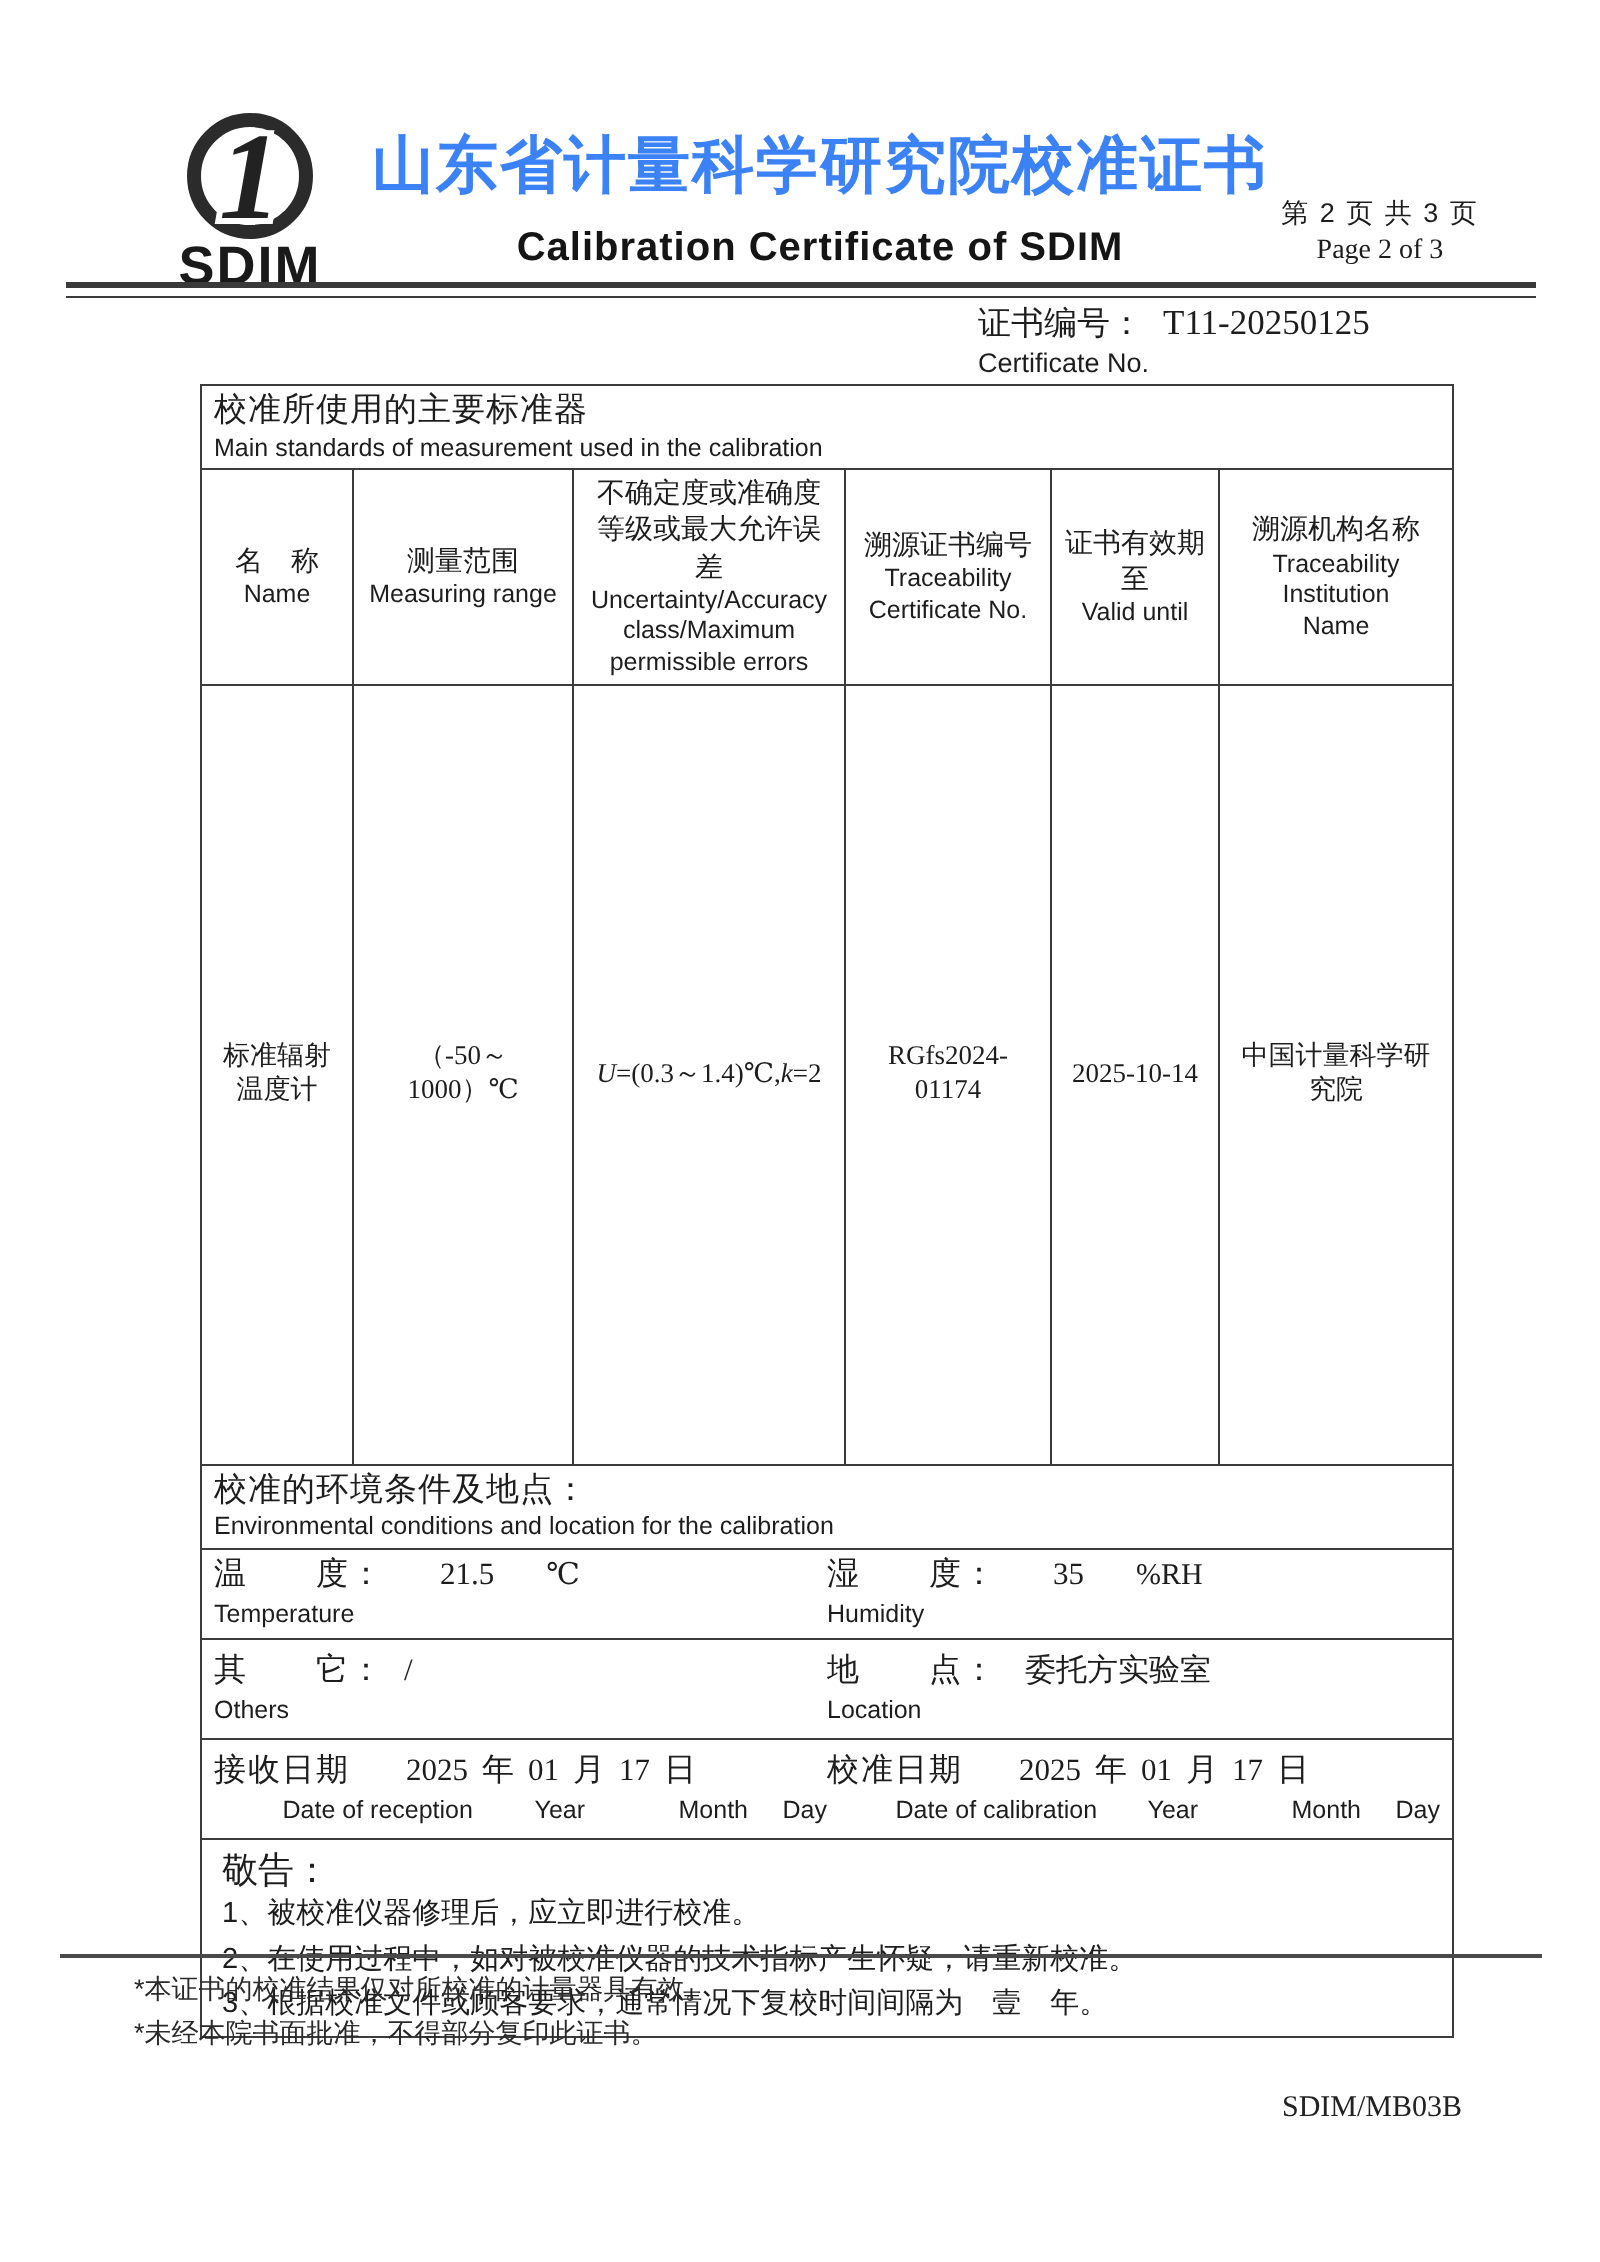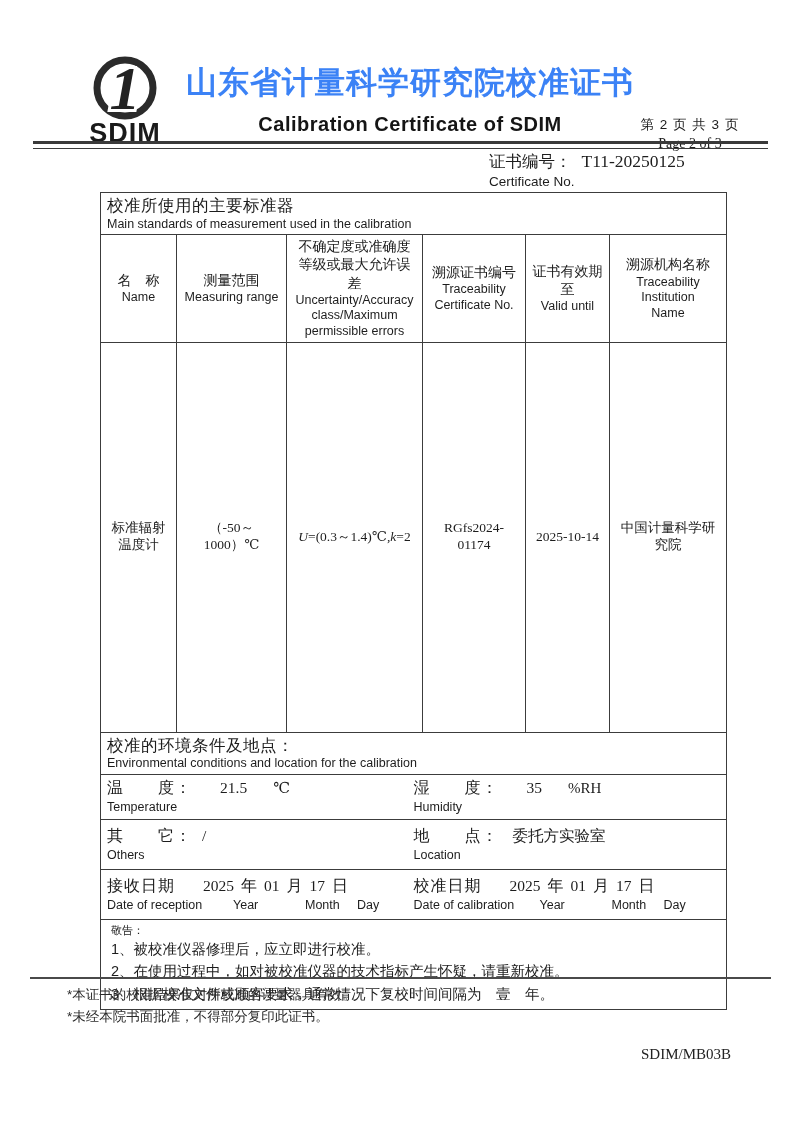--- a/index.html
+++ b/index.html
@@ -16,21 +16,21 @@
 
   
   .logo { position: absolute; left: 70px; top: 52px; width: 112px; height: 95px; }
   .title-block { position: absolute; left: 185px; top: 62px; width: 450px; text-align: center; }
   .title-zh {
     font-family: "Liberation Serif", "DejaVu Serif", serif;
     font-weight: bold; font-size: 31px; letter-spacing: 1px; color: #3b82f6;
     white-space: nowrap;
   }
   .title-en { font-size: 20px; font-weight: 800; letter-spacing: .5px; margin-top: 9px; color: #151515; }
-  .page-info { position: absolute; left: 636px; top: 116px; width: 108px; text-align: center; }
+  .page-info { position: absolute; left: 636px; top: 98px; width: 108px; text-align: center; }
   .page-zh { font-size: 13.5px; letter-spacing: 1px; }
   .page-en { font-family: "Liberation Serif", "DejaVu Serif", serif; font-size: 14px; margin-top: 2px; }
 
   .double-rule { position: absolute; left: 33px; top: 141px; width: 735px; height: 8px;
     border-top: 3.5px solid #3a3a3a; border-bottom: 1.8px solid #3a3a3a; }
 
   .cert-block { position: absolute; left: 489px; top: 151px; }
   .cert-line1 { font-size: 16.5px; }
   .cert-line1 .num { font-family: "Liberation Serif", "DejaVu Serif", serif; font-size: 17.5px; margin-left: 10px; }
   .cert-line2 { font-size: 13.5px; margin-top: 1px; }
@@ -64,27 +64,27 @@
   .env-label { letter-spacing: 1px; }
   .env-val { font-family: "Liberation Serif", "DejaVu Serif", serif; font-size: 15.5px; margin-left: 28px; }
   .env-unit { font-family: "Liberation Serif", "DejaVu Serif", serif; font-size: 15px; margin-left: 26px; }
   .env-en { font-size: 12.5px; margin-top: 2px; }
 
   
   .dg-top { display: flex; align-items: baseline; font-size: 16px; }
   .dg-label { width: 96px; letter-spacing: 1px; }
   .dg-top .num { font-family: "Liberation Serif", "DejaVu Serif", serif; font-size: 15.5px; }
   .dg-top .u { margin: 0 7px; }
-  .dg-bottom { display: flex; font-size: 12.5px; margin-top: 2px; }
+  .dg-bottom { display: flex; font-size: 12.5px; margin-top: 2px; justify-content: flex-end; }
   .dg-b-label { width: 126px; }
   .dg-b-year { width: 72px; }
   .dg-b-month { width: 52px; }
 
   
-  .notice-title { font-size: 11px; }
+  .notice-title { font-size: 18px; }
   .notice-item { font-size: 14.5px; line-height: 1.55; }
 
   
   .bottom-rule { position: absolute; left: 30px; top: 977px; width: 741px; border-top: 2px solid #4a4a4a; }
   .footnotes { position: absolute; left: 67px; top: 984px; font-size: 13.5px; line-height: 1.6; color: #2a2a2a; }
   .form-code { position: absolute; left: 641px; top: 1046px; font-family: "Liberation Serif", "DejaVu Serif", serif; font-size: 15px; color: #222; }
 </style>
 </head>
 <body>
 

